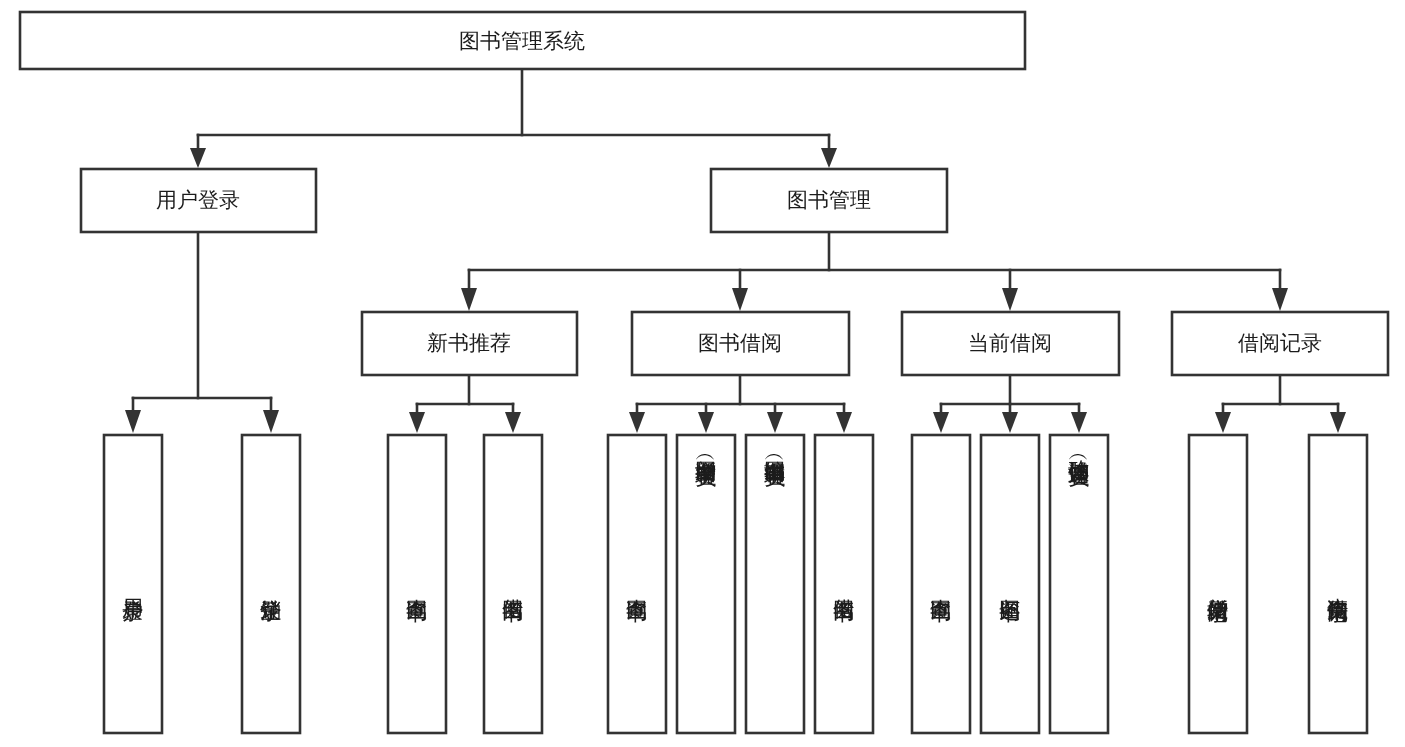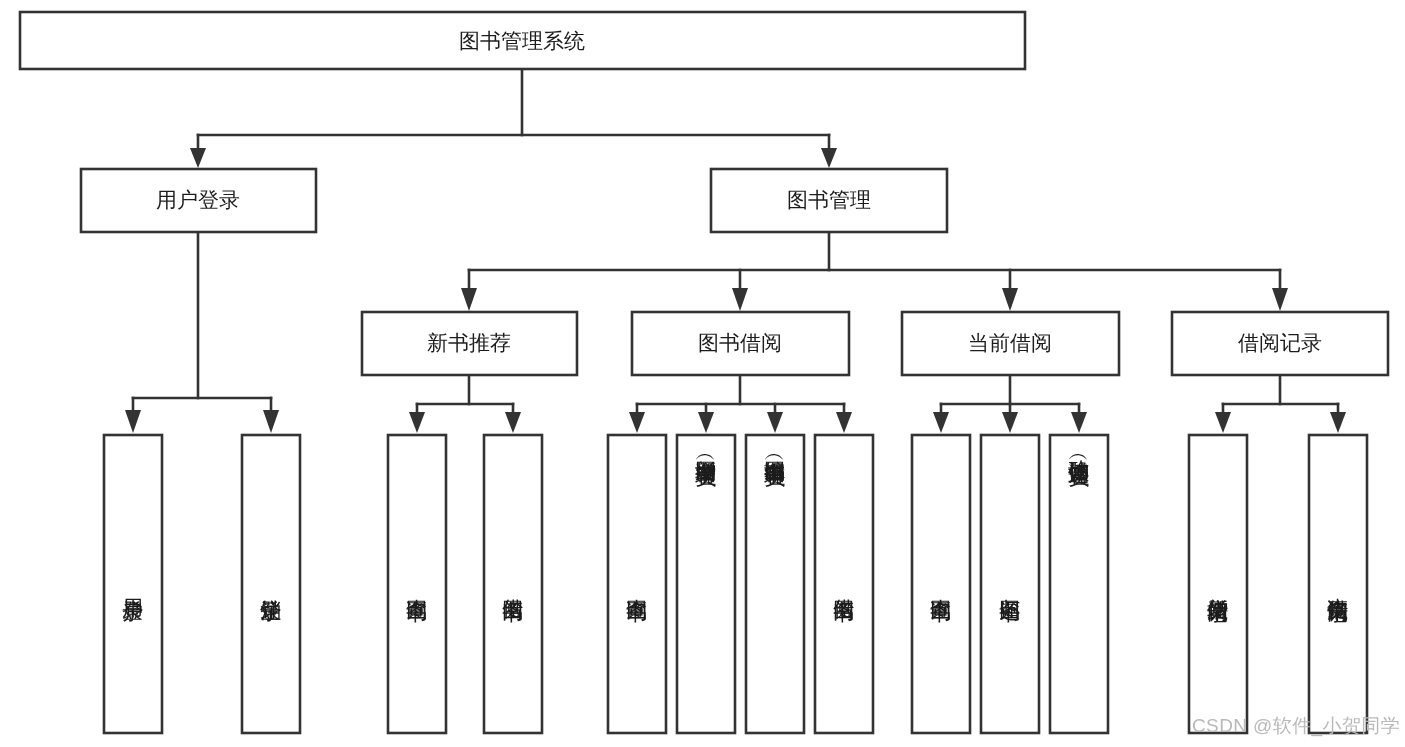--- a/index.html
+++ b/index.html
@@ -220,15 +220,14 @@
   <div class="leaf-label-wrap top-align" style="left:1050px; top:443px; width:58px; height:290px;">
     <span class="node-label-v" style="position:static;">确认归还（管理员）</span>
   </div>
   <div class="leaf-label-wrap" style="left:1189px; top:435px; width:58px; height:298px;">
     <span class="node-label-v" style="position:static;">新增借阅记录</span>
   </div>
   <div class="leaf-label-wrap" style="left:1309px; top:435px; width:58px; height:298px;">
     <span class="node-label-v" style="position:static;">查询借阅记录</span>
   </div>
 
-  <div class="watermark" style="left:1192px; top:713px;">CSDN @软件_小贺同学</div>
 
 </div>
 
 </body></html>

